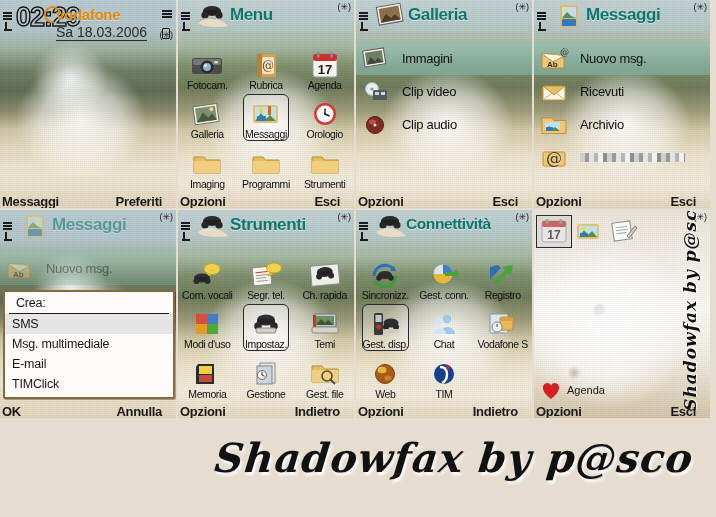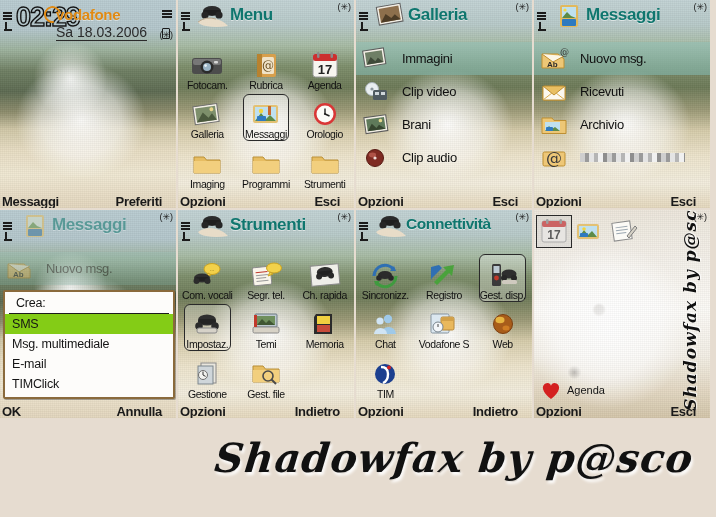--- a/index.html
+++ b/index.html
@@ -138,21 +138,21 @@
       repeating-linear-gradient(90deg,#cfcfcf 0 5px,#9a9a9a 5px 9px,#e4e4e4 9px 14px,#b5b5b5 14px 18px,#f0f0f0 18px 23px,#8e8e8e 23px 27px);
     filter:blur(.2px);}
 
   
   .popup{position:absolute;left:3px;top:80px;width:168px;
          background:#fdfcfa;border:2px solid #8a6a3c;border-radius:2px;
          box-shadow:1px 1px 0 rgba(0,0,0,.28);}
   .popup .ptitle{font-size:12.5px;color:#151515;padding:3px 6px 3px 7px;letter-spacing:-.2px;
                  border-bottom:1.5px solid #1b1b1b;margin:1px 4px 0 4px;}
   .popup .pitem{font-size:12.5px;color:#151515;padding:3px 6px 3px 7px;letter-spacing:-.2px;}
-  .popup .pitem.sel{background:#84cc16;}
+  .popup .pitem.sel{background:#e5e5e5;}
   .popup .plist{padding-bottom:3px;}
 
   
   .shortcuts{position:absolute;left:5px;top:8px;display:flex;gap:5px;align-items:flex-start;}
   .scut{width:30px;height:27px;position:relative;}
   .scut.sel:before{content:"";position:absolute;left:-3px;top:-3px;right:-3px;bottom:-3px;
                    border:1.5px solid #2a2a2a;background:rgba(200,200,200,.35);}
   .idlefav{position:absolute;left:6px;bottom:18px;display:flex;align-items:center;gap:5px;}
   .idlefav .lbl{font-size:11px;color:#161616;}
   .sigvert{position:absolute;right:1px;top:6px;width:38px;height:175px;
@@ -411,33 +411,20 @@
                 <rect x="11" y="11" width="14" height="10" rx="1.5" fill="#4f5a60"></rect>
                 <rect x="13" y="13" width="4" height="3" fill="#cfd6da"></rect>
                 <rect x="19" y="13" width="4" height="3" fill="#cfd6da"></rect>
               </svg>
             </span>
             <span class="lbl">Clip video</span>
           </div>
           <div class="litem">
             <span class="ico">
               <svg viewBox="0 0 30 26" width="30" height="26">
-                <g transform="rotate(-8 15 13)">
-                  <rect x="3" y="4" width="22" height="16" fill="#f2eee4" stroke="#5a5a5a" stroke-width="1"></rect>
-                  <rect x="5" y="6" width="18" height="12" fill="#5f7a5a"></rect>
-                  <path d="M5 18 L10 11 L14 16 L17 13 L23 18Z" fill="#36462f"></path>
-                  <circle cx="19" cy="9" r="1.8" fill="#e4d78d"></circle>
-                </g>
-              </svg>
-            </span>
-            <span class="lbl">Brani</span>
-          </div>
-          <div class="litem">
-            <span class="ico">
-              <svg viewBox="0 0 30 26" width="30" height="26">
                 <circle cx="13" cy="13" r="8.5" fill="#7e2b22"></circle>
                 <circle cx="13" cy="13" r="8.5" fill="none" stroke="#571a13" stroke-width="1"></circle>
                 <ellipse cx="10.5" cy="10" rx="3.6" ry="2.4" fill="#c9695c" opacity=".65"></ellipse>
                 <circle cx="13" cy="13" r="1.6" fill="#f0dcd6"></circle>
               </svg>
             </span>
             <span class="lbl">Clip audio</span>
           </div>
         </div>
 
@@ -643,20 +630,31 @@
                   <ellipse cx="17" cy="12" rx="8" ry="5" fill="#2d2d2d"></ellipse>
                   <rect x="10" y="11" width="14" height="4" rx="2" fill="#222"></rect>
                   <circle cx="11" cy="16" r="3" fill="#282828"></circle>
                   <circle cx="23" cy="16" r="3" fill="#282828"></circle>
                 </g>
               </svg>
             </span>
             <span class="lbl">Ch. rapida</span>
           </div>
 
+          <div class="cell">
+            <span class="ico">
+              <svg viewBox="0 0 34 30" width="34" height="30">
+                <rect x="6" y="5" width="11" height="10" fill="#d94d3a"></rect>
+                <rect x="17" y="5" width="11" height="10" fill="#3f7fc6"></rect>
+                <rect x="6" y="15" width="11" height="10" fill="#e59a28"></rect>
+                <rect x="17" y="15" width="11" height="10" fill="#4fa83c"></rect>
+              </svg>
+            </span>
+            <span class="lbl">Modi d'uso</span>
+          </div>
 
           <div class="cell sel">
             <span class="selbox"></span>
             <span class="ico">
               <svg viewBox="0 0 34 30" width="34" height="30">
                 <ellipse cx="17" cy="11" rx="9" ry="5.5" fill="#2f2f2f"></ellipse>
                 <rect x="8" y="10" width="18" height="5" rx="2.5" fill="#242424"></rect>
                 <circle cx="9" cy="17" r="3.8" fill="#2a2a2a"></circle>
                 <circle cx="25" cy="17" r="3.8" fill="#2a2a2a"></circle>
                 <rect x="7" y="19" width="20" height="5" rx="2" fill="#d6d2c8" stroke="#8a8a8a" stroke-width="1"></rect>
@@ -757,20 +755,31 @@
                 <path d="M28 16 A11 11 0 0 1 8 22" fill="none" stroke="#3f9b3f" stroke-width="3.2"></path>
                 <path d="M8 26 l-2 -5 l6 0z" fill="#3f9b3f"></path>
                 <ellipse cx="17" cy="15" rx="7" ry="4" fill="#2b2b2b"></ellipse>
                 <circle cx="11" cy="18" r="2.8" fill="#282828"></circle>
                 <circle cx="23" cy="18" r="2.8" fill="#282828"></circle>
               </svg>
             </span>
             <span class="lbl">Sincronizz.</span>
           </div>
 
+          <div class="cell">
+            <span class="ico">
+              <svg viewBox="0 0 34 30" width="34" height="30">
+                <circle cx="16" cy="14" r="9.5" fill="#e6b73d"></circle>
+                <path d="M16 4.5 A9.5 9.5 0 0 1 25.5 14 L16 14Z" fill="#3f7fc6"></path>
+                <path d="M6.5 14 A9.5 9.5 0 0 1 16 4.5 L16 14Z" fill="#d7e3ee"></path>
+                <path d="M18 12 L28 12 L28 9 L33 14 L28 19 L28 16 L18 16Z" fill="#4aa23c"></path>
+              </svg>
+            </span>
+            <span class="lbl">Gest. conn.</span>
+          </div>
 
           <div class="cell">
             <span class="ico">
               <svg viewBox="0 0 34 30" width="34" height="30">
                 <path d="M7 22 L19 10 L16 7 L27 5 L25 16 L22 13 L10 25Z" fill="#4aa23c"></path>
                 <path d="M5 18 L15 8 L12 5 L4 7 L4 20Z" fill="#2f6fb3"></path>
               </svg>
             </span>
             <span class="lbl">Registro</span>
           </div>

